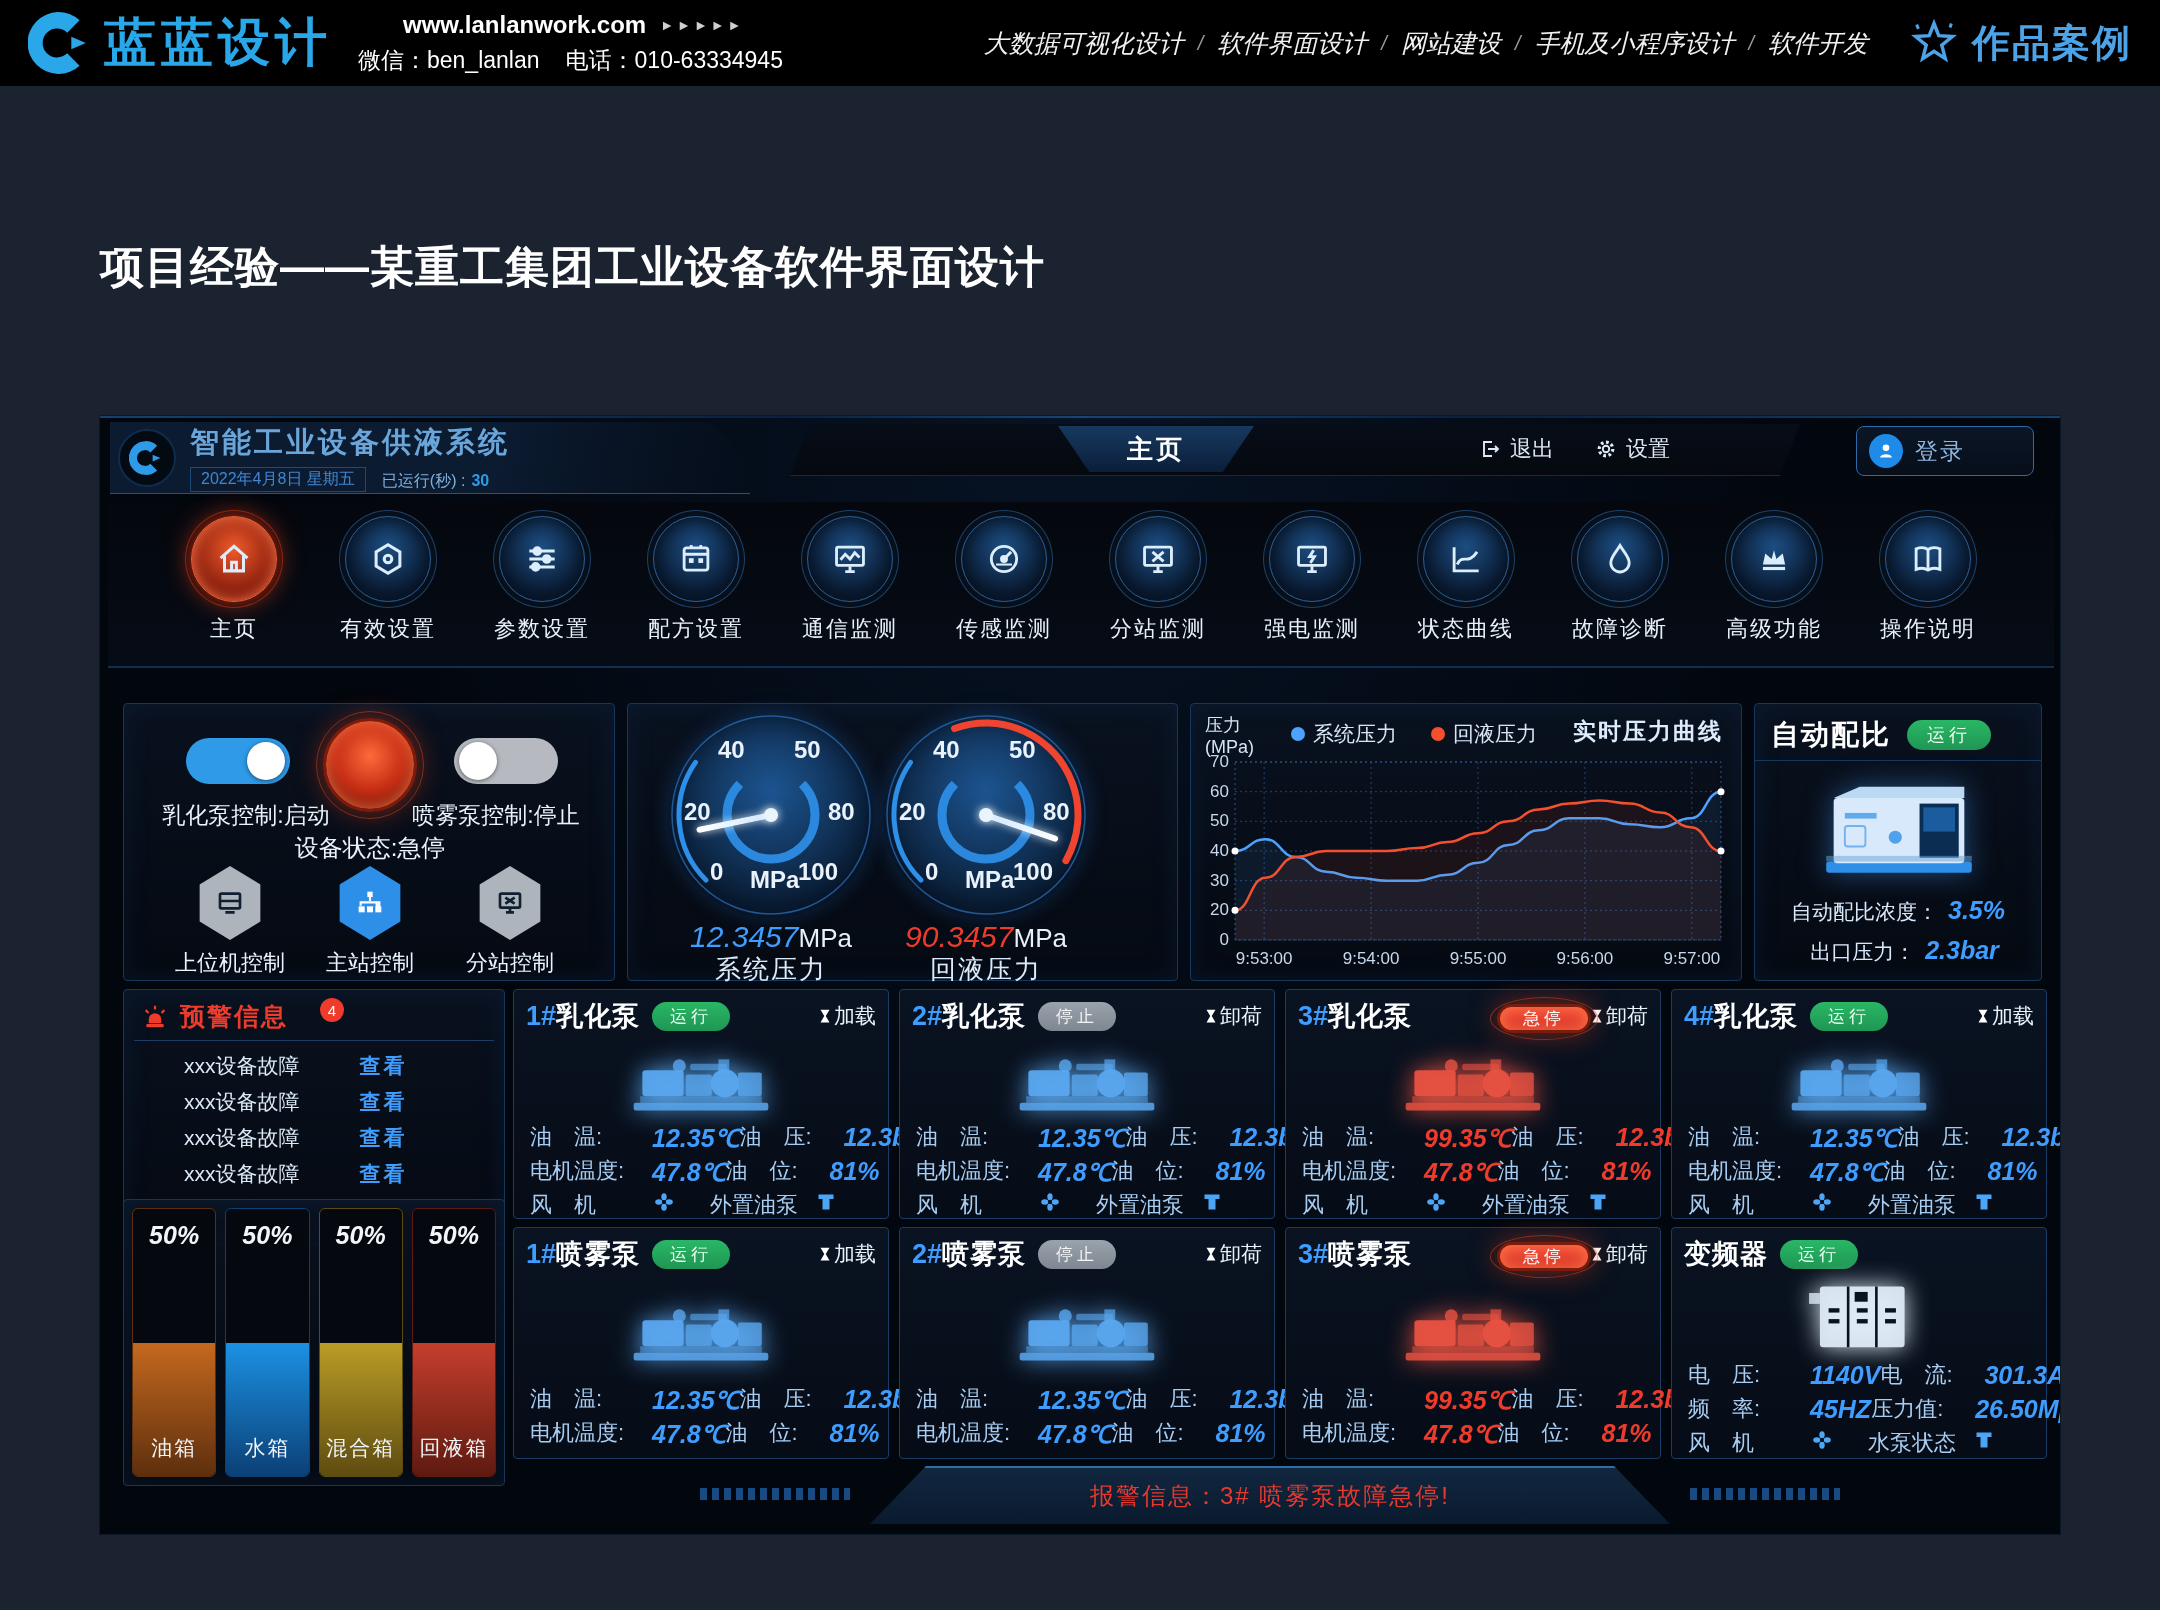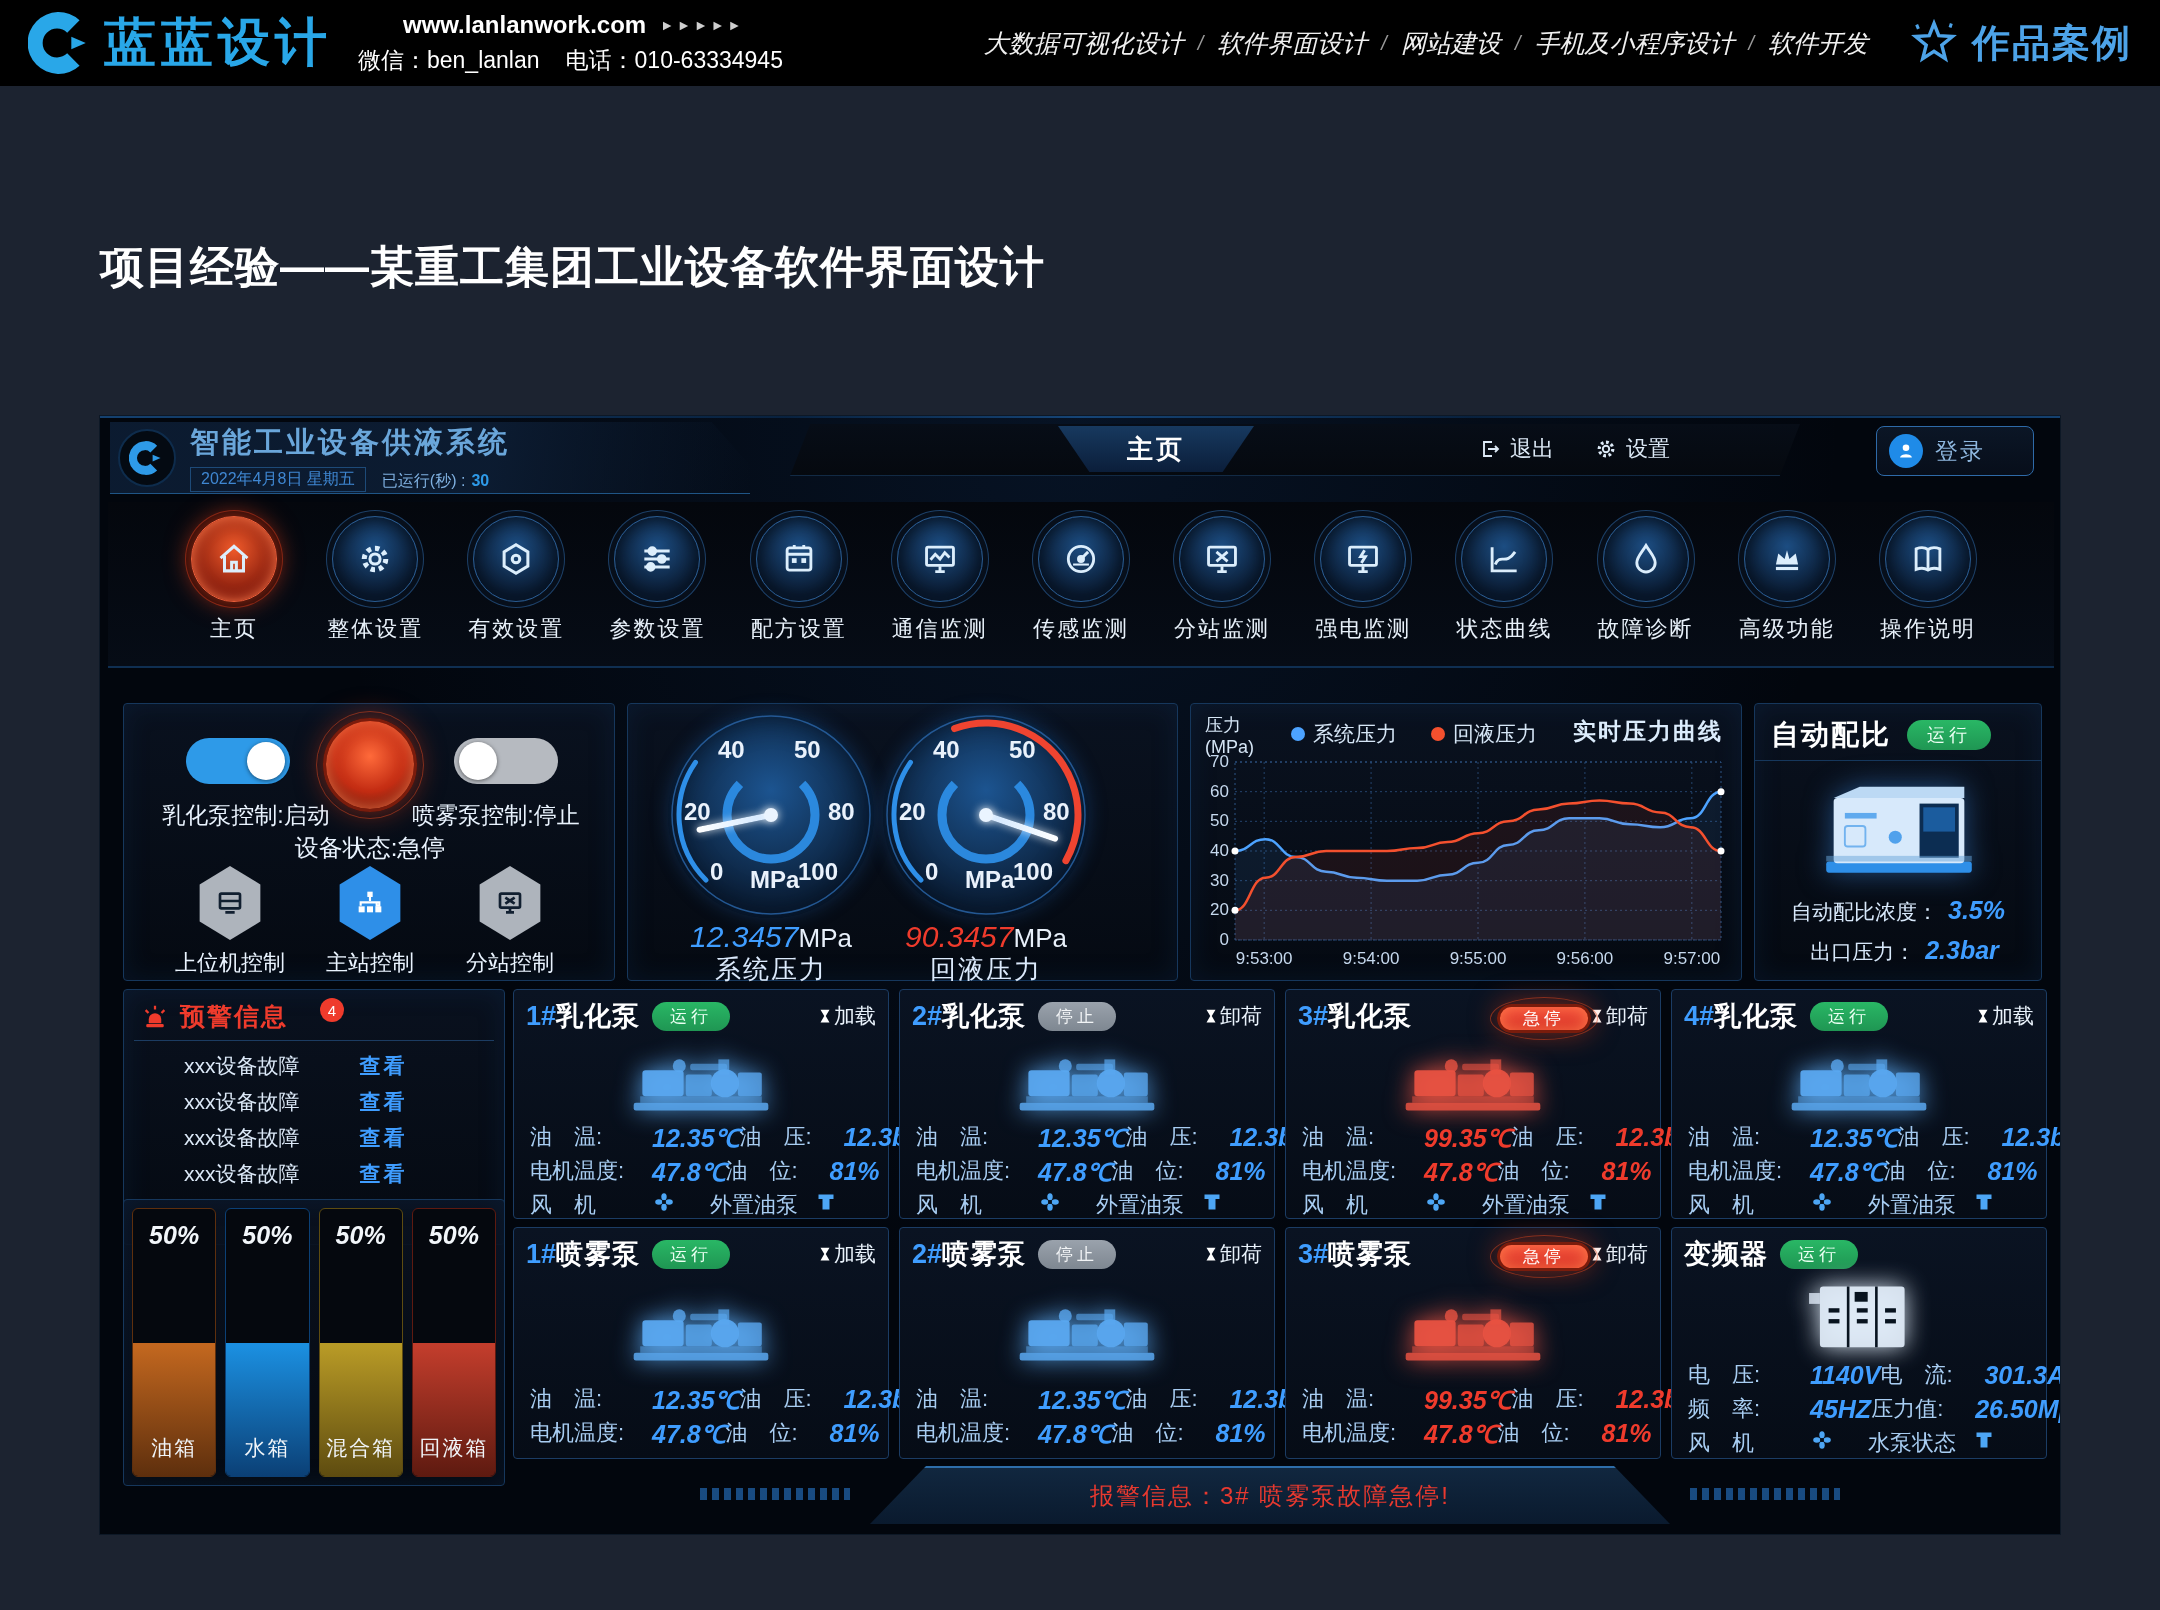--- a/index.html
+++ b/index.html
@@ -41,21 +41,21 @@
   .dh-date { border:1px solid #1d4a78; color:#3f87d2; font-size:16px; padding:1px 10px; }
   .dh-run { color:#7fb0e0; font-size:16px; }
   .dh-run b { color:#2e9ae8; font-weight:bold; margin-left:6px; }
   .dh-strip { position:absolute; left:690px; top:8px; width:1010px; height:52px; background:linear-gradient(180deg,#070d17,#05090f); clip-path:polygon(2% 0,100% 0,98% 100%,0 100%); border-bottom:1px solid #122a44; }
   .dh-tab { position:absolute; left:958px; top:10px; width:196px; height:46px; background:linear-gradient(180deg,#17395f,#0b1e3a);
             clip-path:polygon(0 0,100% 0,84% 100%,16% 100%); display:flex; align-items:center; justify-content:center;
             color:#fff; font-size:26px; font-weight:bold; letter-spacing:3px; filter:drop-shadow(0 0 6px rgba(46,140,230,.6)); cursor:pointer; }
   .dh-actions { position:absolute; right:390px; top:18px; display:flex; gap:40px; }
   .dh-act { display:flex; align-items:center; gap:8px; color:#dce9f6; font-size:22px; cursor:pointer; }
   .dh-act svg { width:24px; height:24px; color:#dce9f6; }
-  .dh-login { position:absolute; right:26px; top:10px; width:158px; height:50px; border:1px solid #2e6aa8; border-radius:8px;
+  .dh-login { position:absolute; right:26px; top:10px; width:178px; height:50px; border:1px solid #2e6aa8; border-radius:8px;
               background:linear-gradient(180deg,#0b1626,#070e1a); display:flex; align-items:center; gap:12px; padding-left:12px; cursor:pointer; }
   .dh-avatar { width:34px; height:34px; border-radius:50%; background:#1f8be8; display:flex; align-items:center; justify-content:center; }
   .dh-avatar svg { width:22px; height:22px; color:#fff; }
   .dh-login span { color:#8fb8e0; font-size:23px; letter-spacing:2px; }
 
   
   .menu-bar { position:absolute; left:8px; top:86px; width:1946px; height:166px; display:flex; justify-content:space-between; padding:10px 64px 0;
               background:linear-gradient(180deg,#04070d,#060c16); border-bottom:2px solid #0f2f52; }
   .menu-item { width:124px; text-align:center; cursor:pointer; }
   .menu-circle { width:86px; height:86px; margin:4px auto 0; border-radius:50%; display:flex; align-items:center; justify-content:center;
@@ -398,28 +398,20 @@
     </div>
 
     <div class="menu-bar">
         <div class="menu-item active">
           <div class="menu-circle">
             <svg>
               <use href="#s-home-icon"></use>
             </svg>
           </div>
           <div class="menu-label">主页</div>
-        </div>
-        <div class="menu-item">
-          <div class="menu-circle">
-            <svg>
-              <use href="#s-gear-icon"></use>
-            </svg>
-          </div>
-          <div class="menu-label">整体设置</div>
         </div>
         <div class="menu-item">
           <div class="menu-circle">
             <svg>
               <use href="#s-hexagon-icon"></use>
             </svg>
           </div>
           <div class="menu-label">有效设置</div>
         </div>
         <div class="menu-item">

